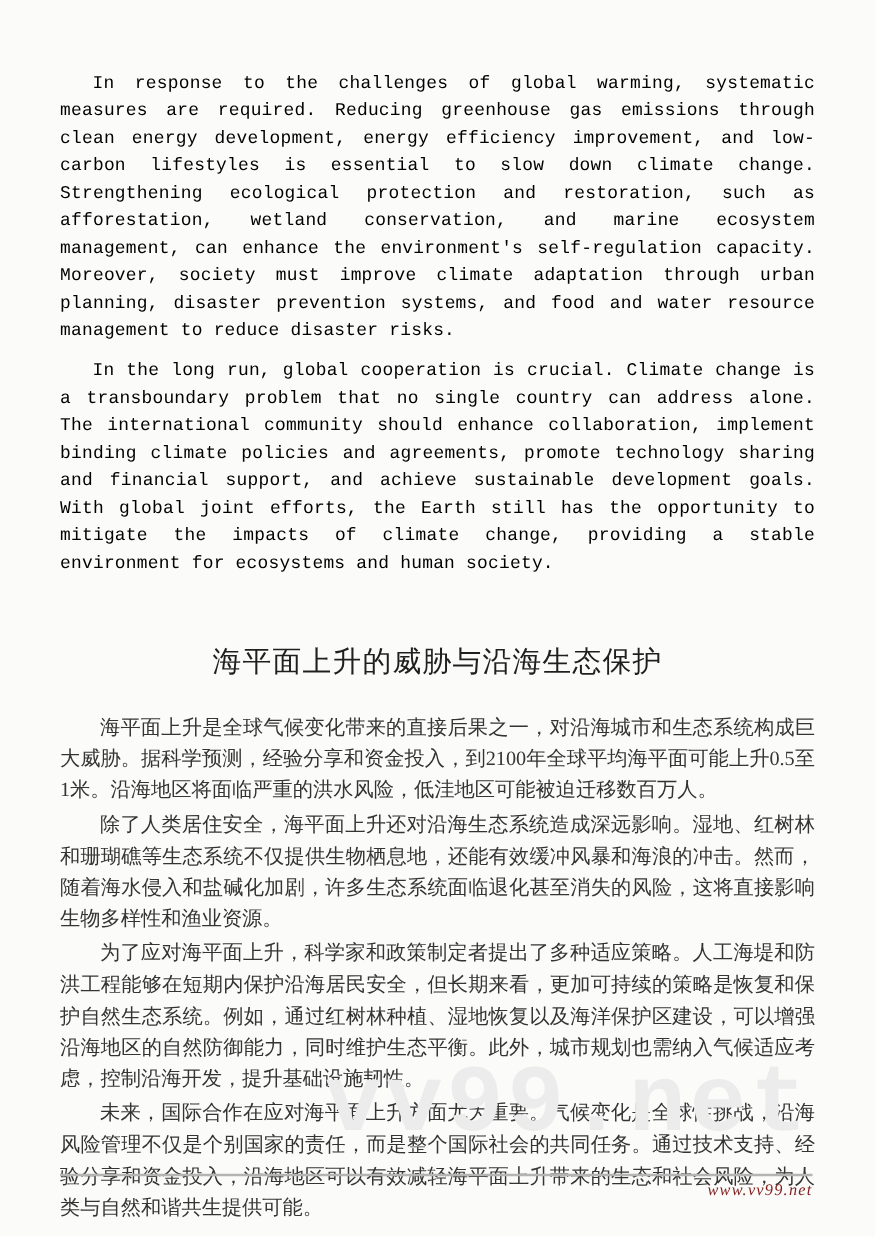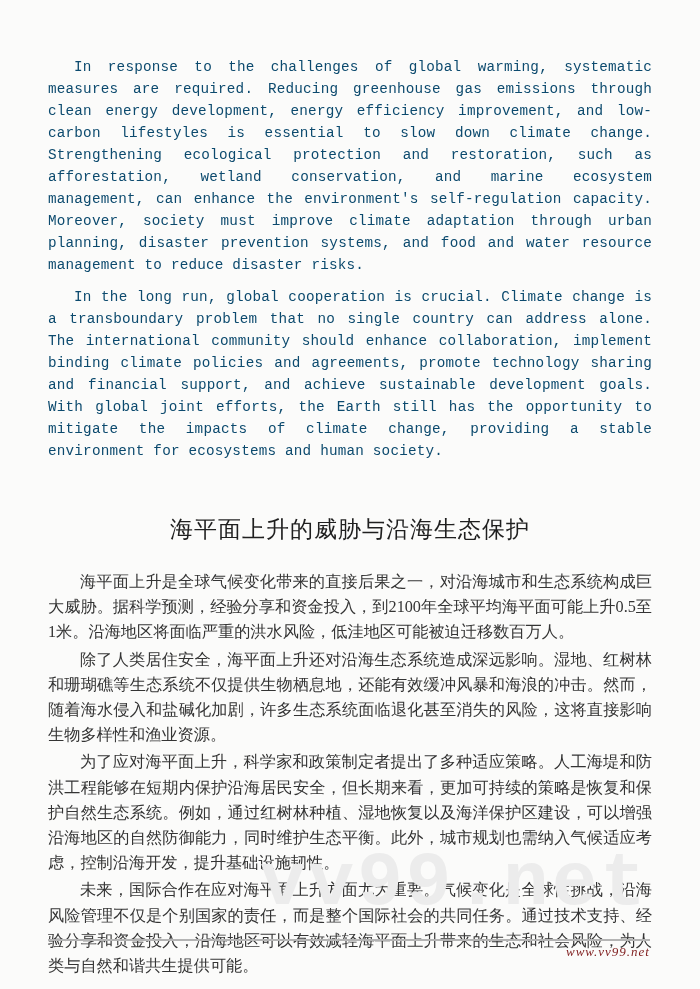--- a/index.html
+++ b/index.html
@@ -21,21 +21,21 @@
     top: 0;
   }
   
   .english {
     margin-top: 56px;
   }
   .en {
     font-family: "Liberation Mono", "DejaVu Sans Mono", monospace;
     font-size: 14.3px;
     line-height: 22px;
-    color: #0c4a6e;
+    color: #000000;
     text-align: justify;
     text-indent: 26px;
     margin: 0 0 10px 0;
     letter-spacing: 0.2px;
   }
   
   .zh-title {
     font-family: "Liberation Serif", "DejaVu Serif", serif;
     font-size: 23px;
     line-height: 32px;

